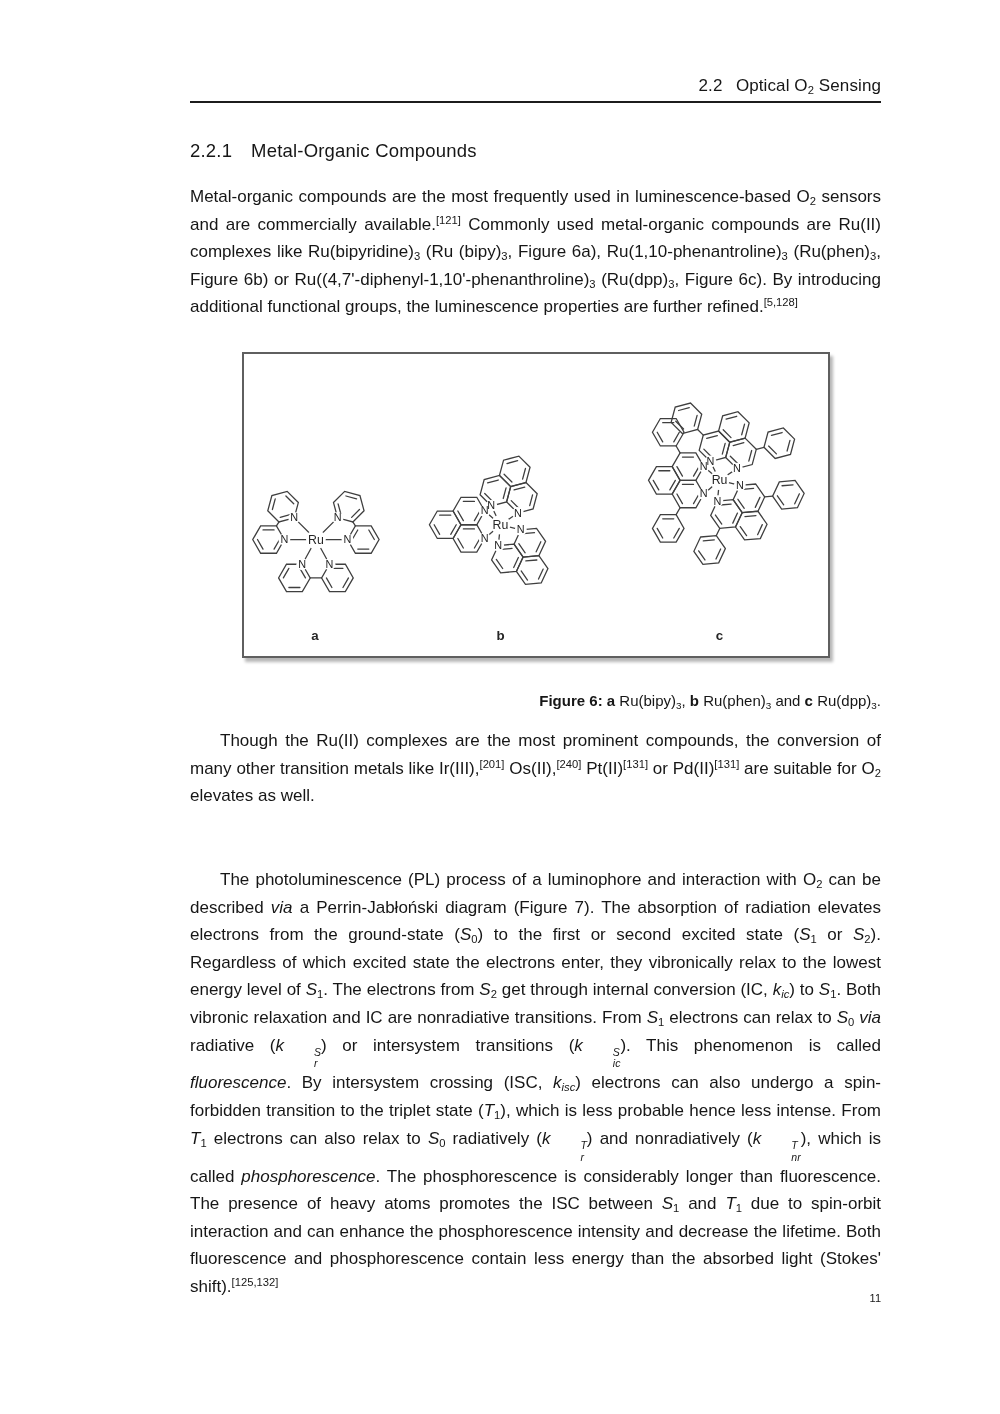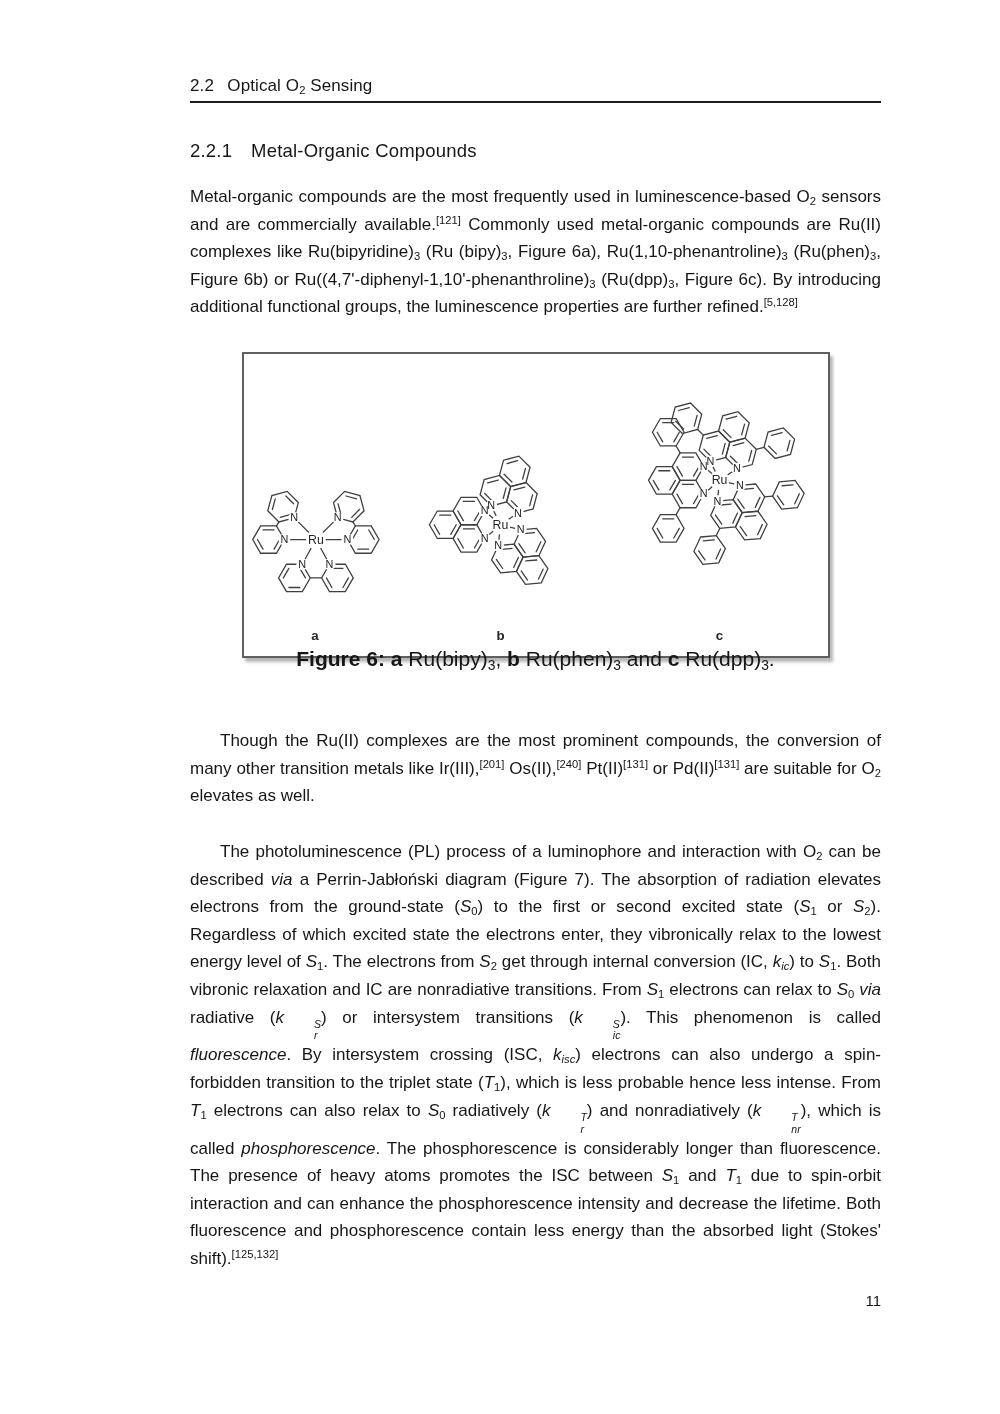--- a/index.html
+++ b/index.html
@@ -1,31 +1,31 @@
 <!DOCTYPE html>
 <html><head>
 <meta charset="utf-8">
 <style>
   html,body{margin:0;padding:0}
   body{width:1000px;height:1414px;background:#ffffff;position:relative;overflow:hidden;
        font-family:"Liberation Sans","DejaVu Sans",sans-serif;color:#161616;}
   .abs{position:absolute}
   .col{left:190px;width:691px}
-  .header{top:76px;text-align:left;font-size:17px;letter-spacing:0.1px}
+  .header{top:76px;text-align:right;font-size:17px;letter-spacing:0.1px}
   .rule{top:101px;border-top:2px solid #1c1c1c;height:0}
   .heading{top:140px;font-size:18.5px;font-weight:normal;letter-spacing:0.2px}
   .para{font-size:17px;line-height:27.6px;text-align:justify}
   #para1{top:183px}
   #para2{top:727px}
-  #para3{top:838px}
+  #para3{top:866px}
   .indent{text-indent:30px}
   .figure-box{left:242px;top:352px;width:588px;height:306px;background:#fff;
       border:2px solid #5f5f5f;box-shadow:3px 4px 3px #b7b7b7;box-sizing:border-box}
-  .caption{top:647px;text-align:center;font-size:21px}
-  .pagenum{top:1292px;text-align:right;font-size:15px}
+  .caption{top:692px;text-align:right;font-size:15px}
+  .pagenum{top:1292px;text-align:right;font-size:11px}
   sub,sup{font-size:0.66em;line-height:0}
   sub{vertical-align:-0.28em}
   sup{vertical-align:0.55em}
   .it{font-style:italic}
   .bd{font-weight:bold}
   .ss{display:inline-flex;flex-direction:column;align-items:flex-start;
       font-size:0.62em;line-height:1.05;vertical-align:-0.55em;font-style:italic}
   .ss span{display:block}
   svg text{font-family:"Liberation Sans",sans-serif;fill:#262626}
   .struct{stroke:#3f3f3f;stroke-width:1.3;fill:none;stroke-linecap:round}

